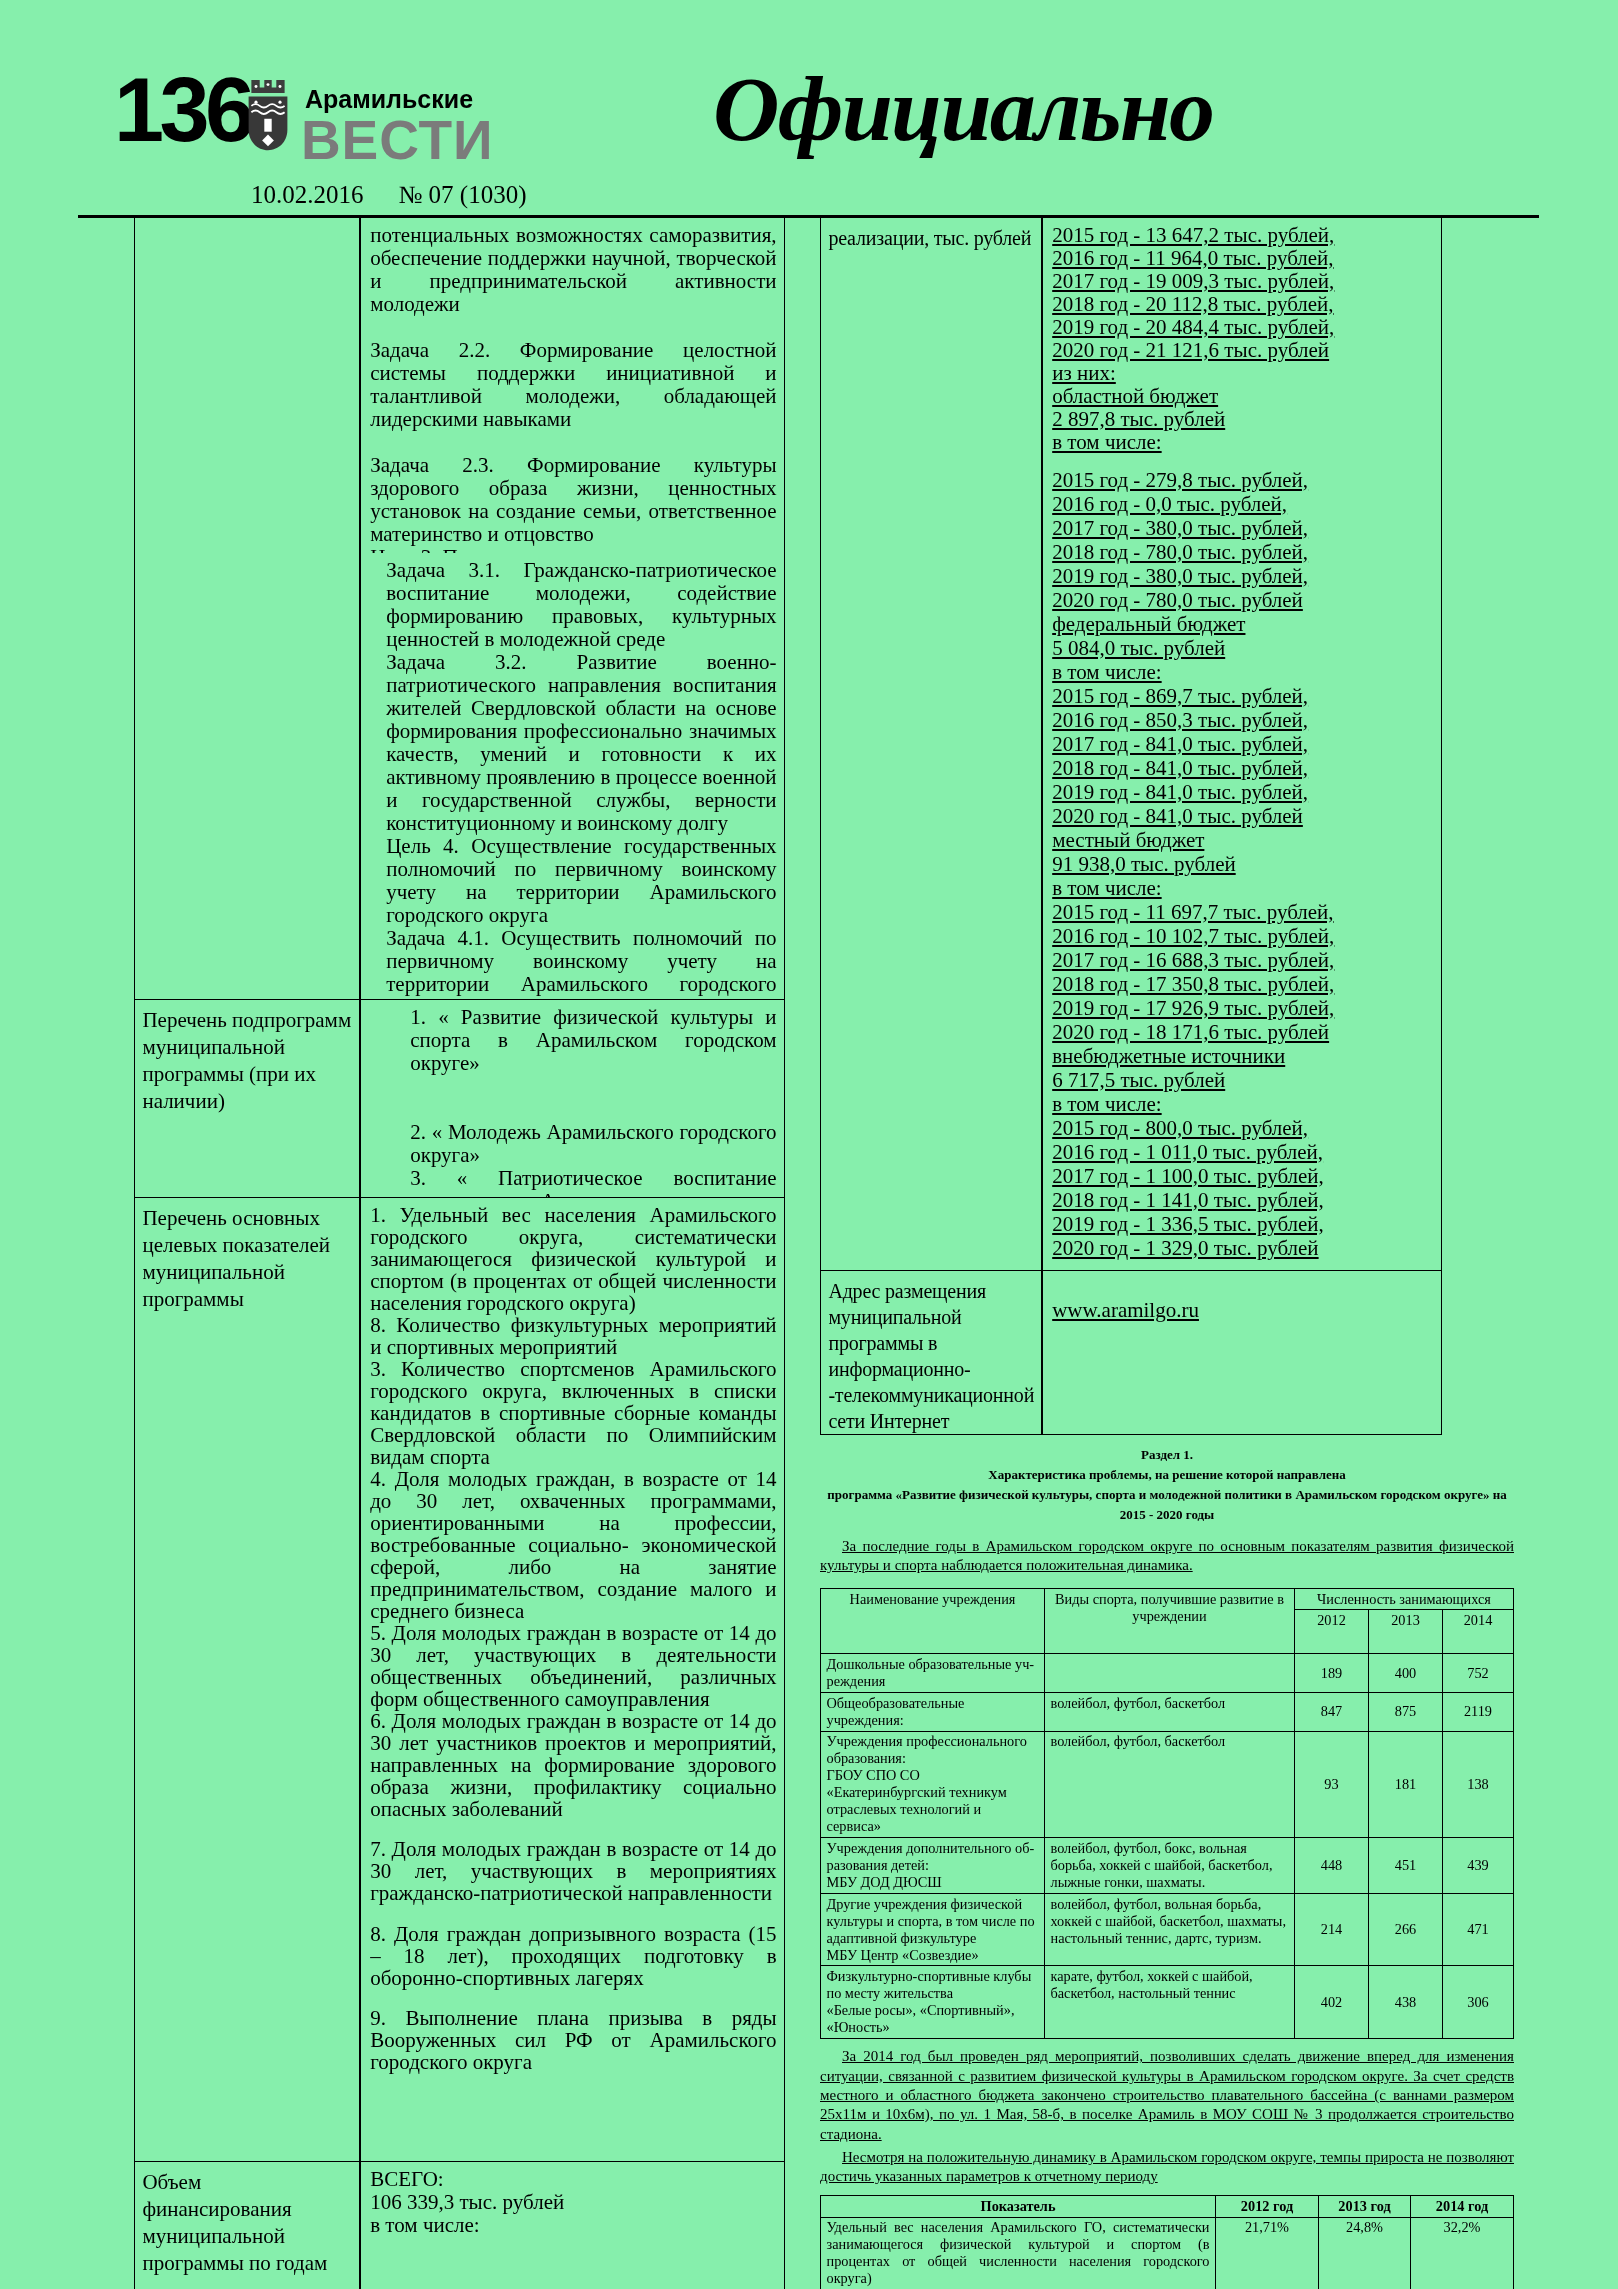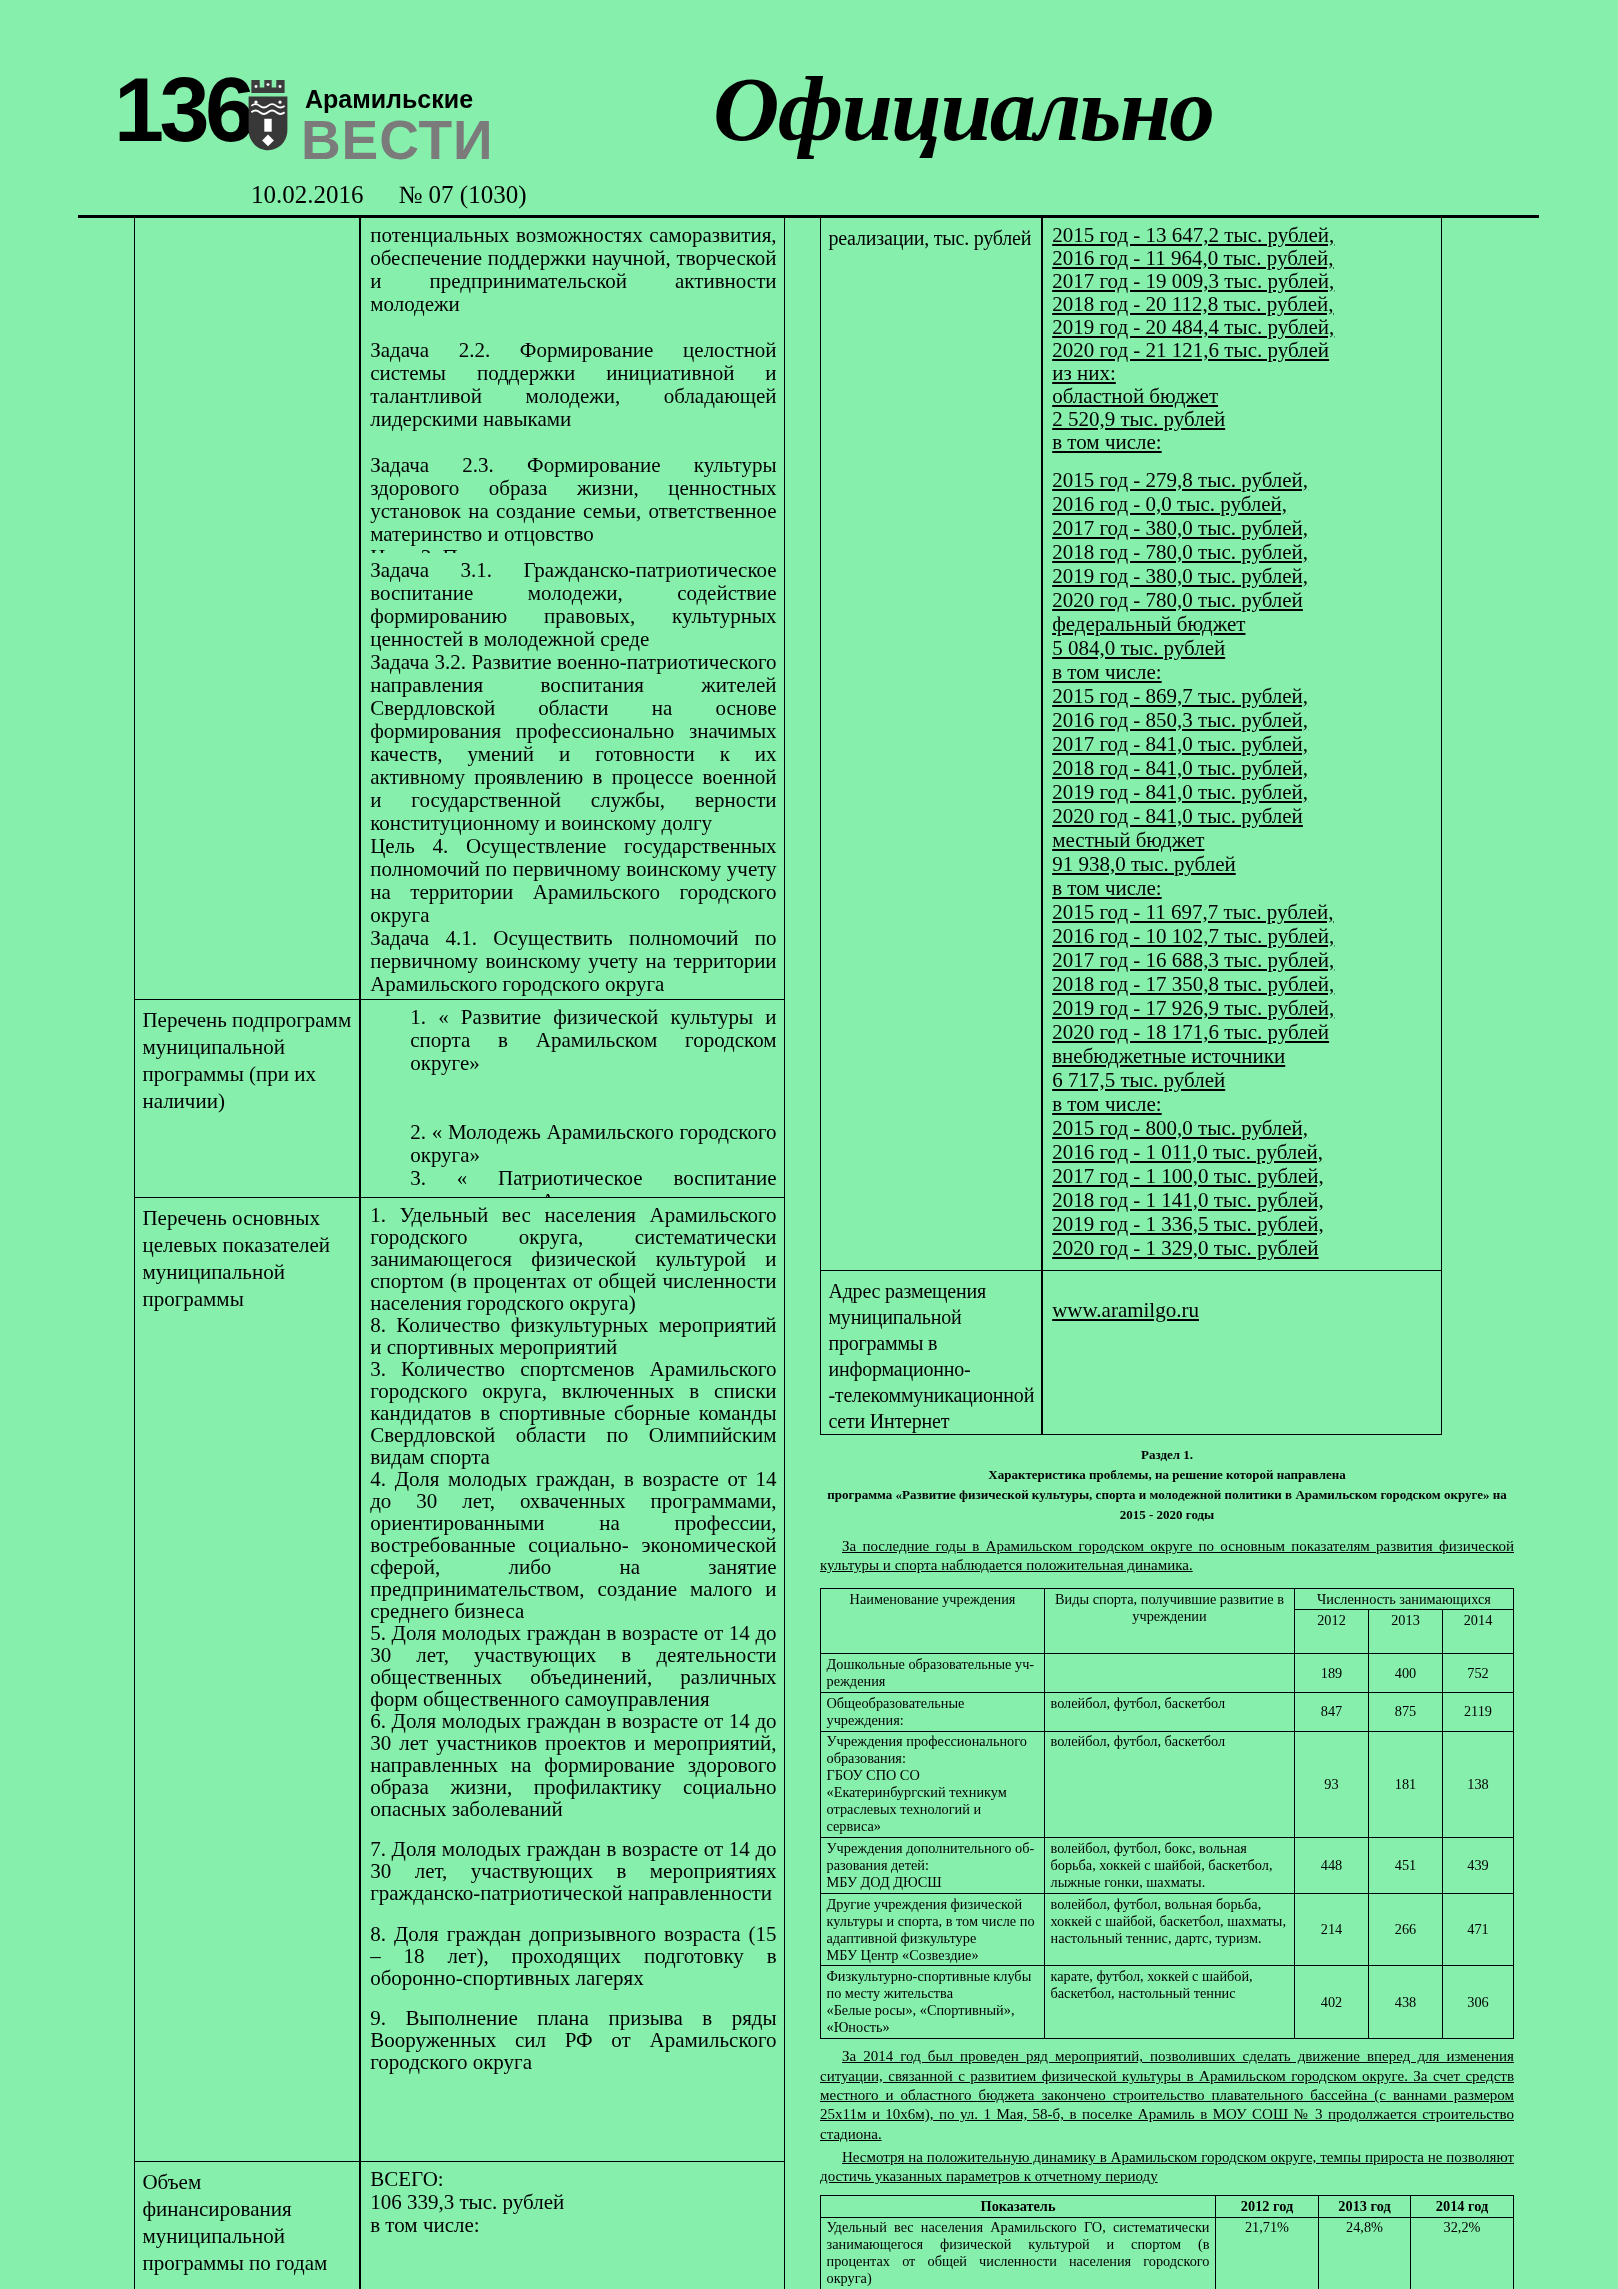--- a/index.html
+++ b/index.html
@@ -29,21 +29,21 @@
   .ltable .vline{left:224px;}
   .rtable .vline{left:220px;}
   .prow{display:flex;box-sizing:border-box;overflow:hidden;}
   .prow.bt{border-top:1.8px solid #000;}
   .lab{width:226px;box-sizing:border-box;padding:7.4px 9.2px 0 7.4px;white-space:pre-line;
        font-size:21px;line-height:27px;}
   .rtable .lab{width:222px;font-size:20px;letter-spacing:-0.2px;}
   .con{flex:1;box-sizing:border-box;padding:5.5px 7.4px 0 9.2px;}
   .con .li{text-align:justify;}
   .con .li:empty{height:23px;}
-  .rA{height:335px;}.rB{height:446px;}.rC{height:198px;gap:40px;}.rD{height:964px;}.rE{height:130px;}
+  .rA{height:335px;}.rB{height:446px;gap:16px;}.rC{height:198px;gap:40px;}.rD{height:964px;}.rE{height:130px;}
   .rD .con{line-height:22px;}
   .rD .con .li:empty{height:18.5px;}
   .r1{height:244px;}.r2{height:808px;}.r3{height:164px;border-top:1.8px solid #000;}
   .r2 .con{line-height:24px;}
   .r2 .con .li,.r1 .con .li,.r3 .con .li{text-align:left;text-decoration:underline;}
   .r3 .lab{line-height:26px;}
   .r3 .con .li{margin-top:22px;}
 
   
   .sec{position:absolute;left:820px;top:1445px;width:694px;font-size:15px;line-height:19.4px;}
@@ -154,21 +154,21 @@
       <div class="lab">реализации, тыс. рублей</div>
       <div class="con">
           <div class="li">2015 год - 13 647,2 тыс. рублей,</div>
           <div class="li">2016 год - 11 964,0 тыс. рублей,</div>
           <div class="li">2017 год - 19 009,3 тыс. рублей,</div>
           <div class="li">2018 год - 20 112,8 тыс. рублей,</div>
           <div class="li">2019 год - 20 484,4 тыс. рублей,</div>
           <div class="li">2020 год - 21 121,6 тыс. рублей</div>
           <div class="li">из них:</div>
           <div class="li">областной бюджет</div>
-          <div class="li">2 520,9 тыс. рублей</div>
+          <div class="li">2 897,8 тыс. рублей</div>
           <div class="li">в том числе:</div>
         </div>
     </div>
     <div class="prow r2">
       <div class="lab"></div>
       <div class="con">
           <div class="li">2015 год - 279,8 тыс. рублей,</div>
           <div class="li">2016 год - 0,0 тыс. рублей,</div>
           <div class="li">2017 год - 380,0 тыс. рублей,</div>
           <div class="li">2018 год - 780,0 тыс. рублей,</div>

